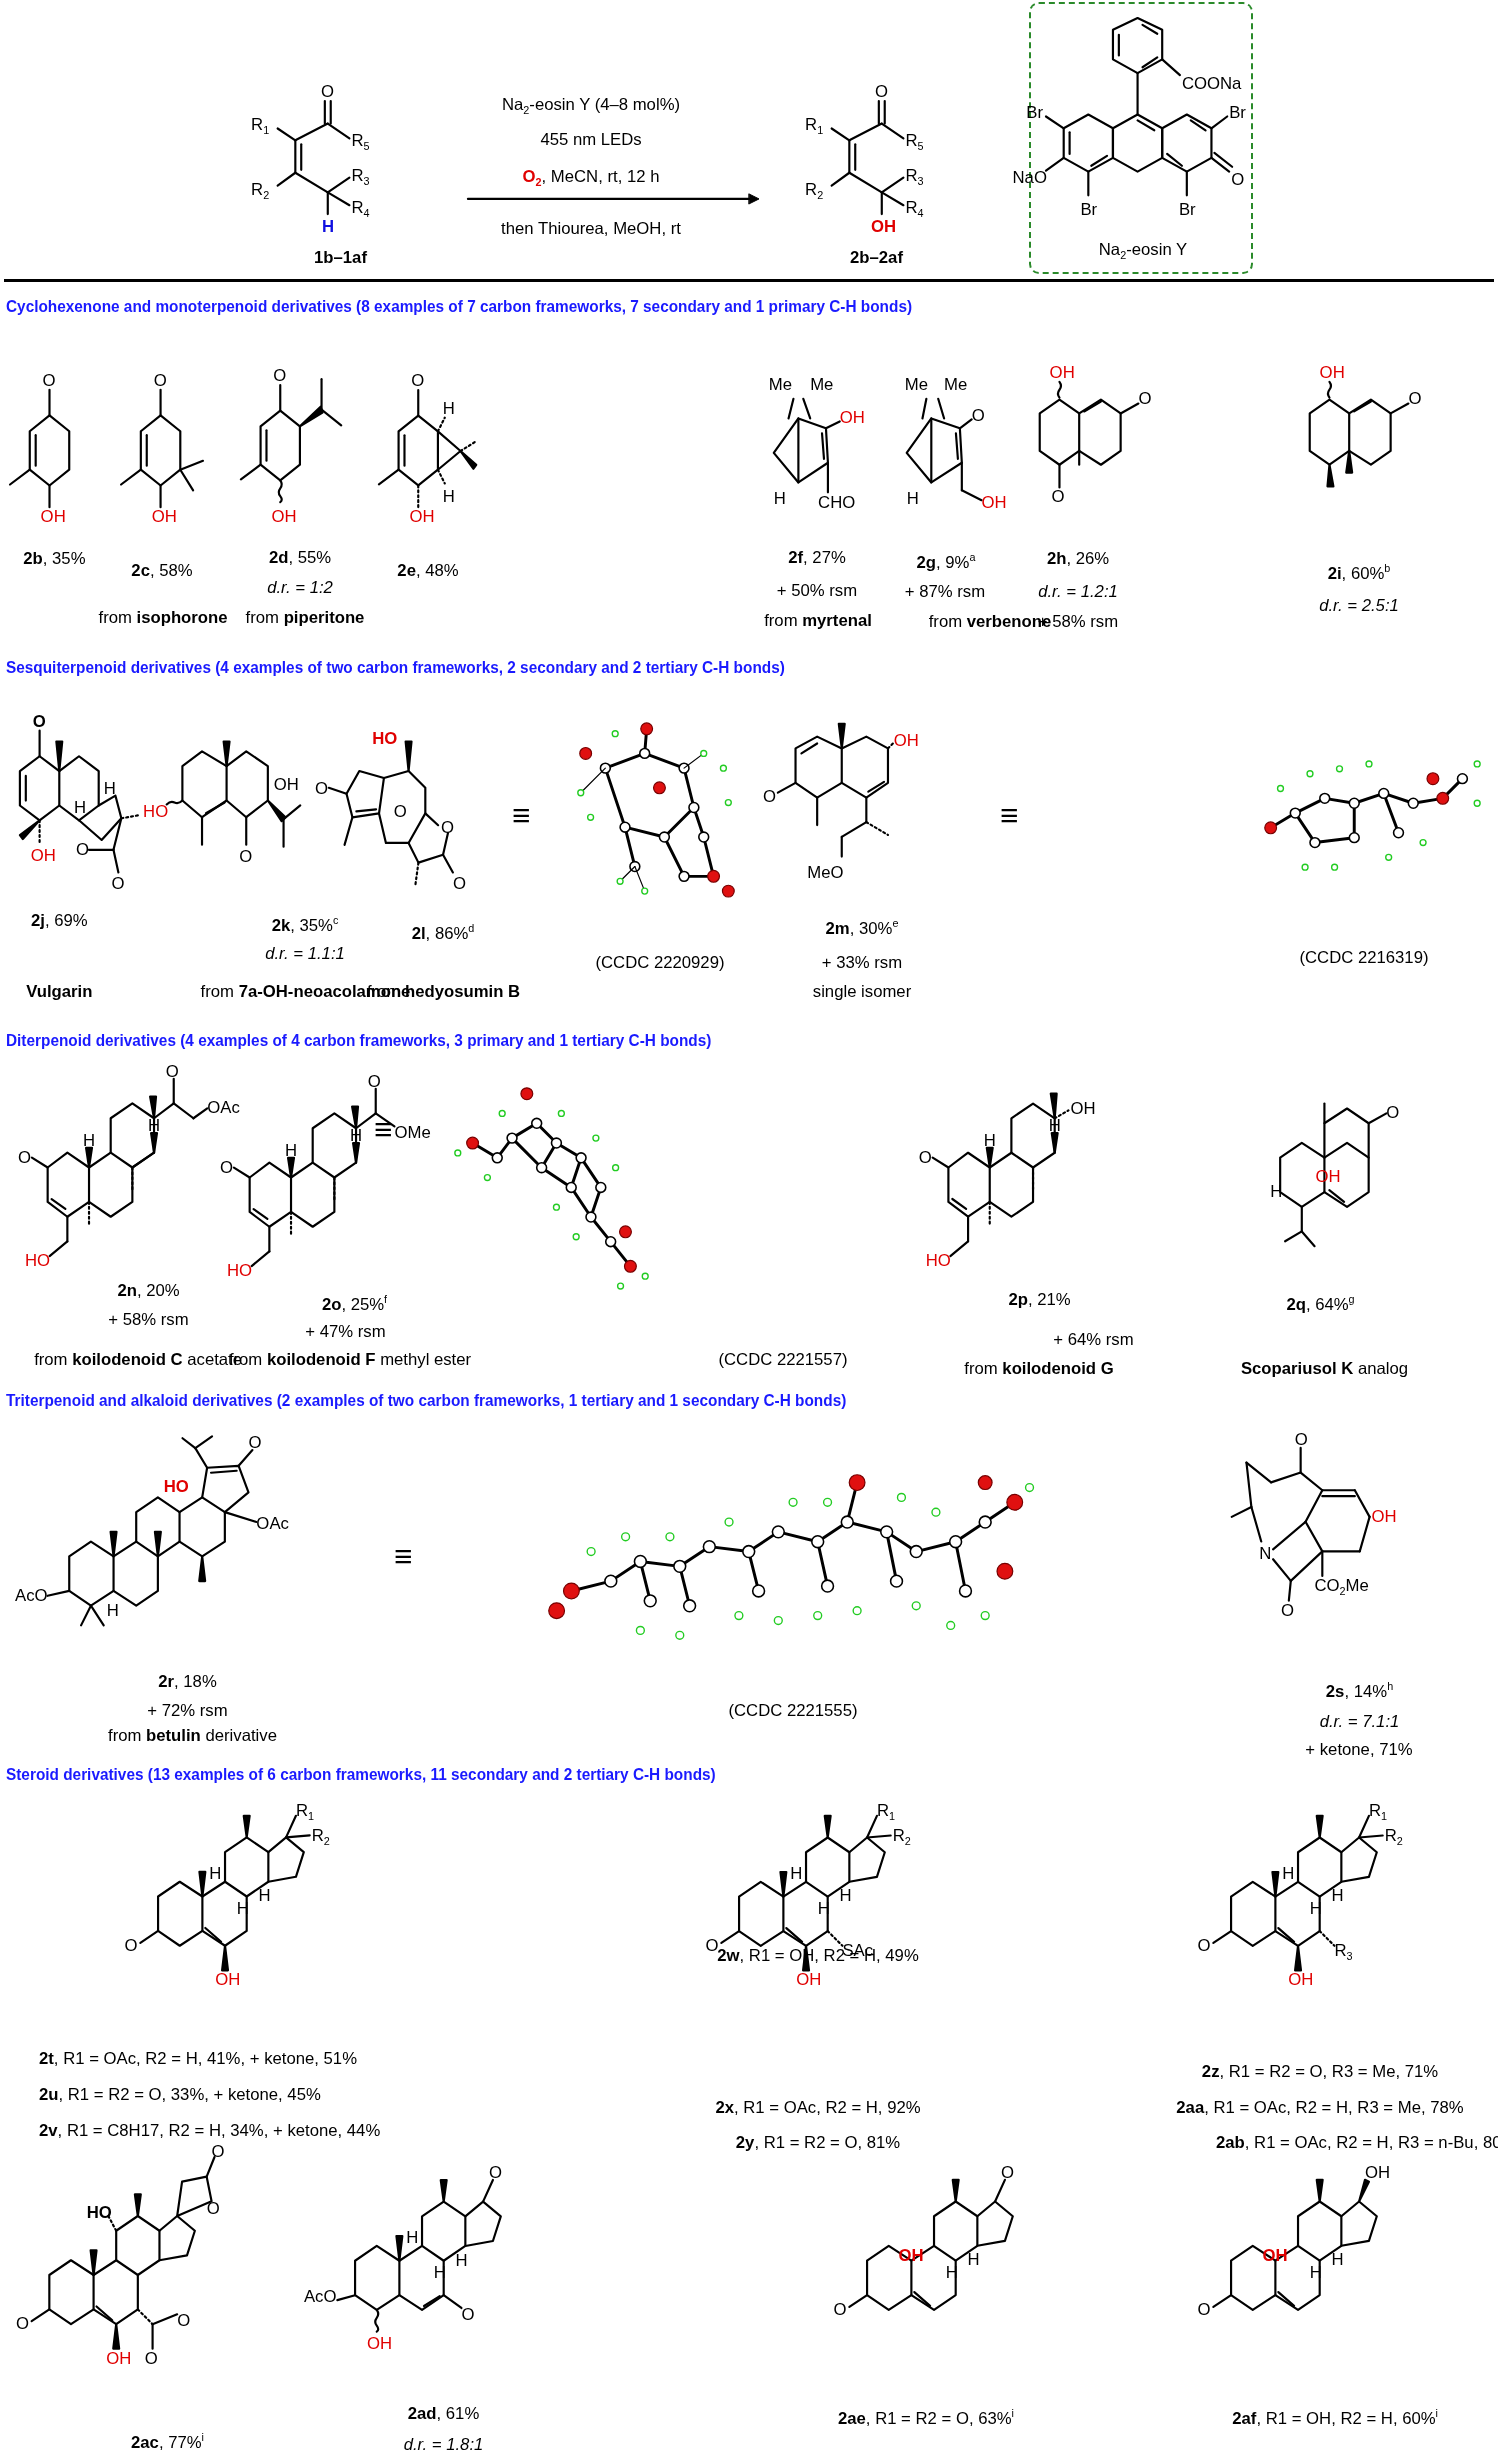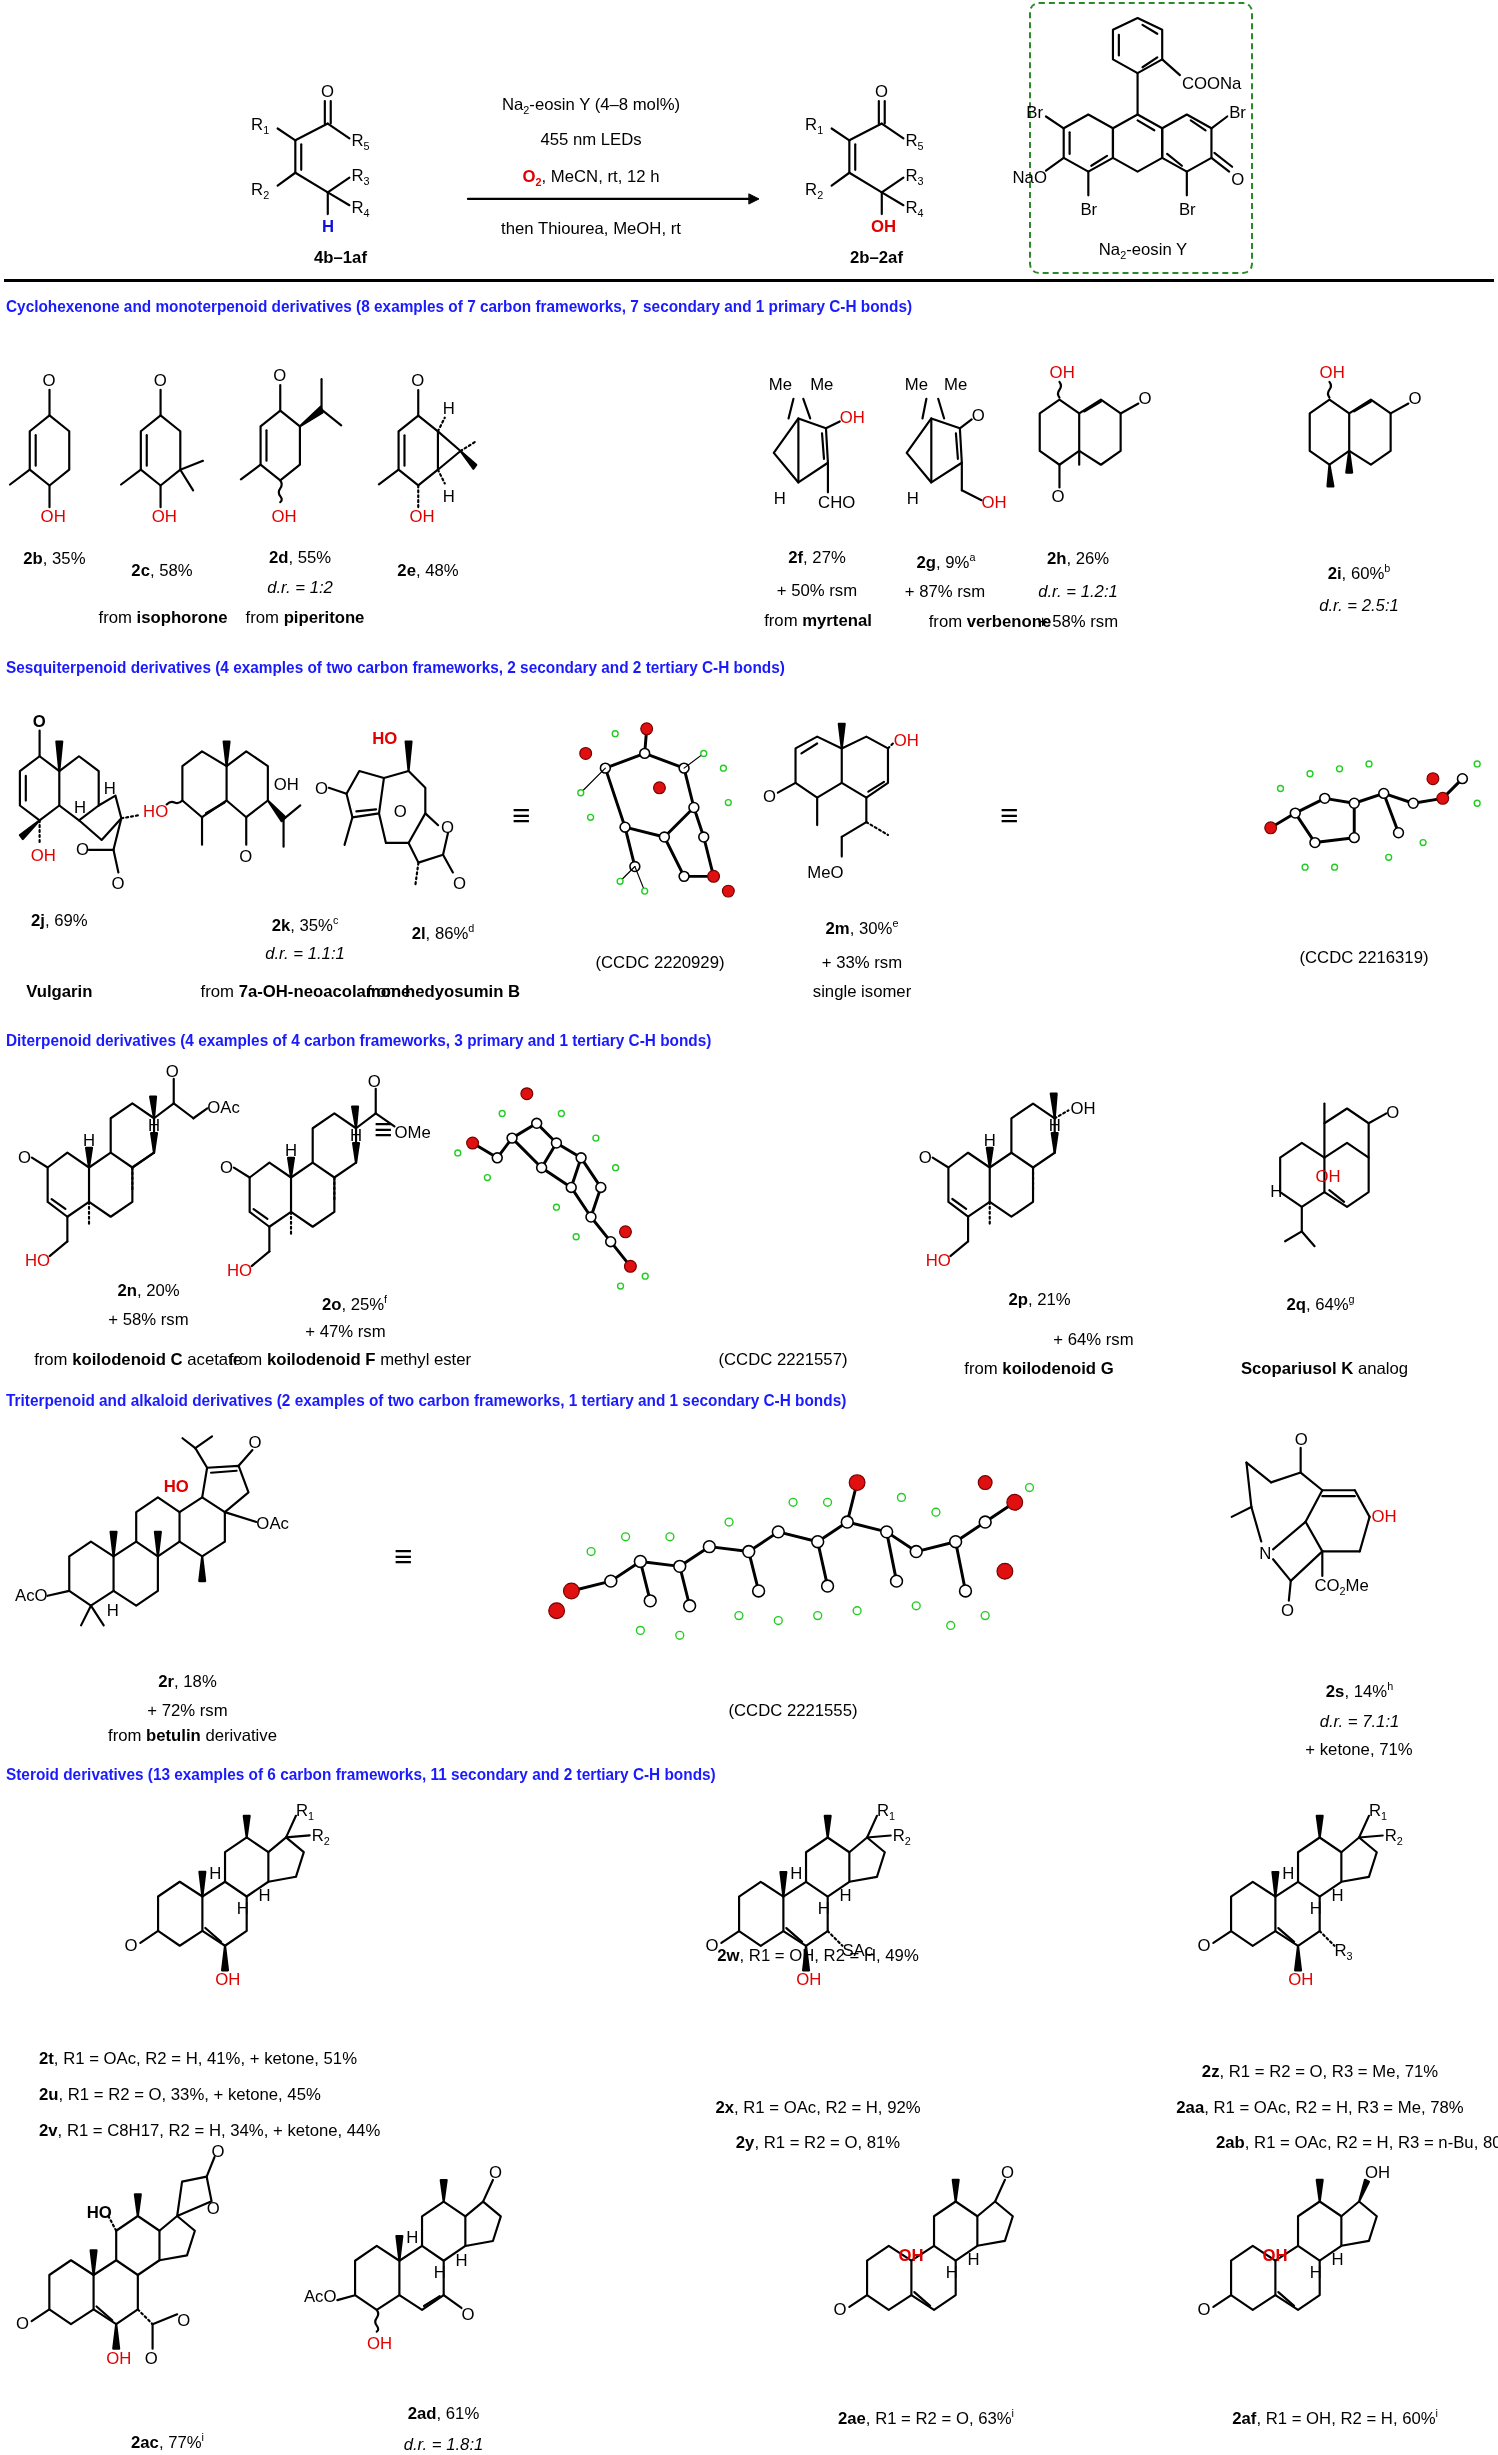--- a/index.html
+++ b/index.html
@@ -43,21 +43,21 @@
       <line x1="73" y1="115" x2="95" y2="128"></line>
     <line x1="73" y1="115" x2="73" y2="137"></line>
     <text x="66" y="18">O</text>
     <text x="-5" y="52">R<tspan font-size="11" dy="4">1</tspan></text>
     <text x="97" y="68">R<tspan font-size="11" dy="4">5</tspan></text>
     <text x="97" y="103">R<tspan font-size="11" dy="4">3</tspan></text>
     <text x="-5" y="118">R<tspan font-size="11" dy="4">2</tspan></text>
     <text x="97" y="136">R<tspan font-size="11" dy="4">4</tspan></text>
     <text x="67" y="155" class="blue" font-weight="bold">H</text>
   </svg>
-  <div class="abs lbl" style="left:296px;top:248px;width:89px;"><b>4b–1af</b></div>
+  <div class="abs lbl" style="left:296px;top:248px;width:89px;"><b>1b–1af</b></div>
 
   <div class="abs lbl" style="left:468px;top:95px;width:246px;">Na<sub>2</sub>-eosin Y (4–8 mol%)</div>
   <div class="abs lbl" style="left:468px;top:130px;width:246px;">455 nm LEDs</div>
   <div class="abs lbl" style="left:468px;top:167px;width:246px;"><b style="color:#e00000">O<sub>2</sub></b><span>, MeCN, rt, 12 h</span></div>
   <svg style="left:463px;top:193px;width:296px;height:15.8px;" viewBox="0 0 300 16" width="296" height="15.8">
     <line x1="5" y1="6" x2="290" y2="6"></line>
     <polygon points="290,1 300,6 290,11" style="fill:#000;stroke:#000;stroke-width:1"></polygon>
   </svg>
   <div class="abs lbl" style="left:468px;top:219px;width:246px;">then Thiourea, MeOH, rt</div>
 

